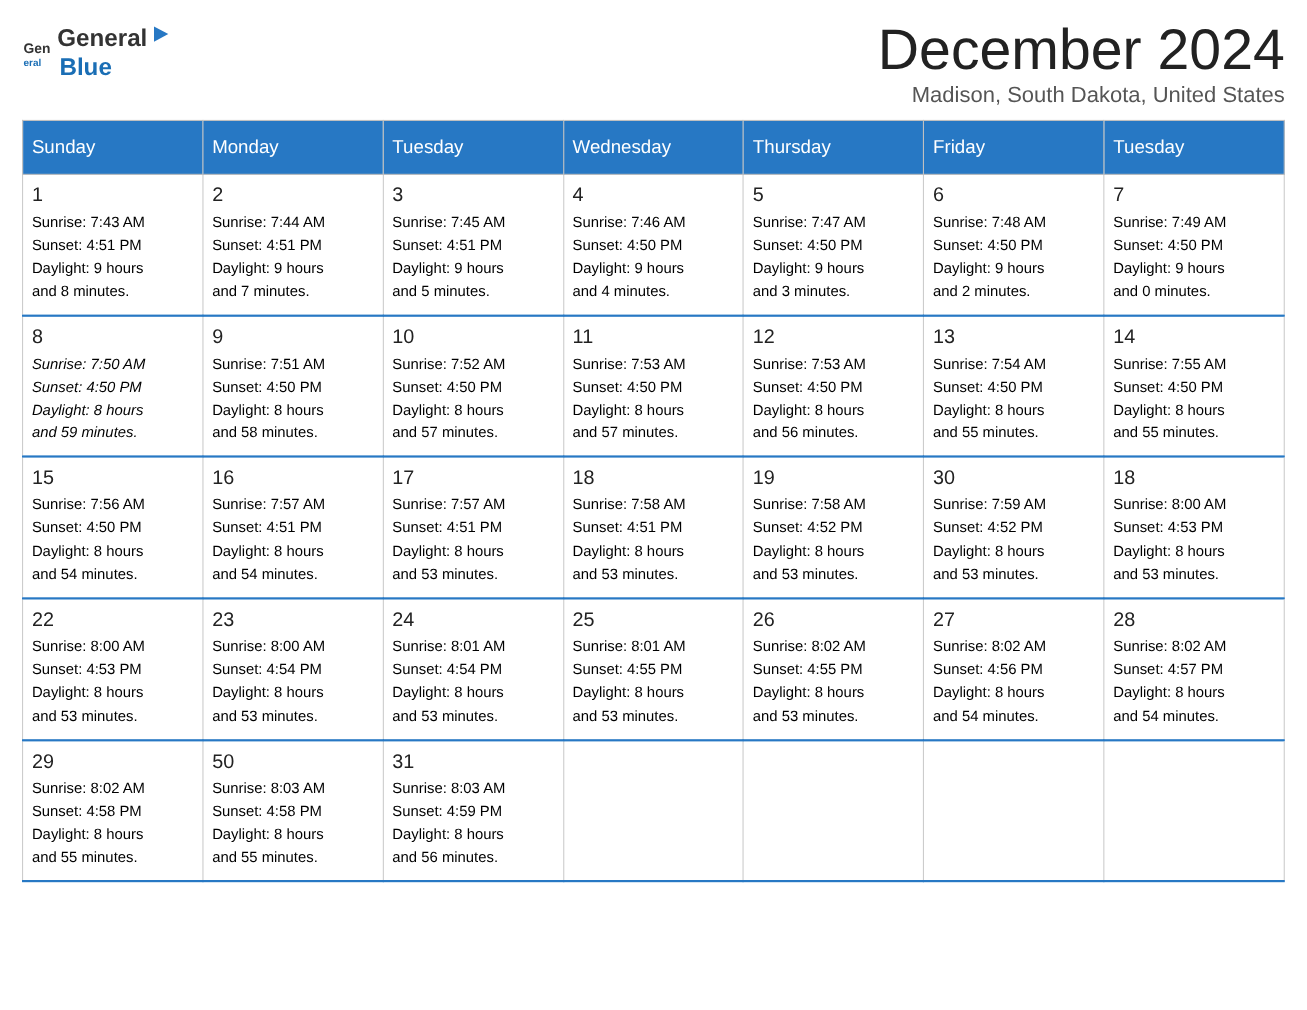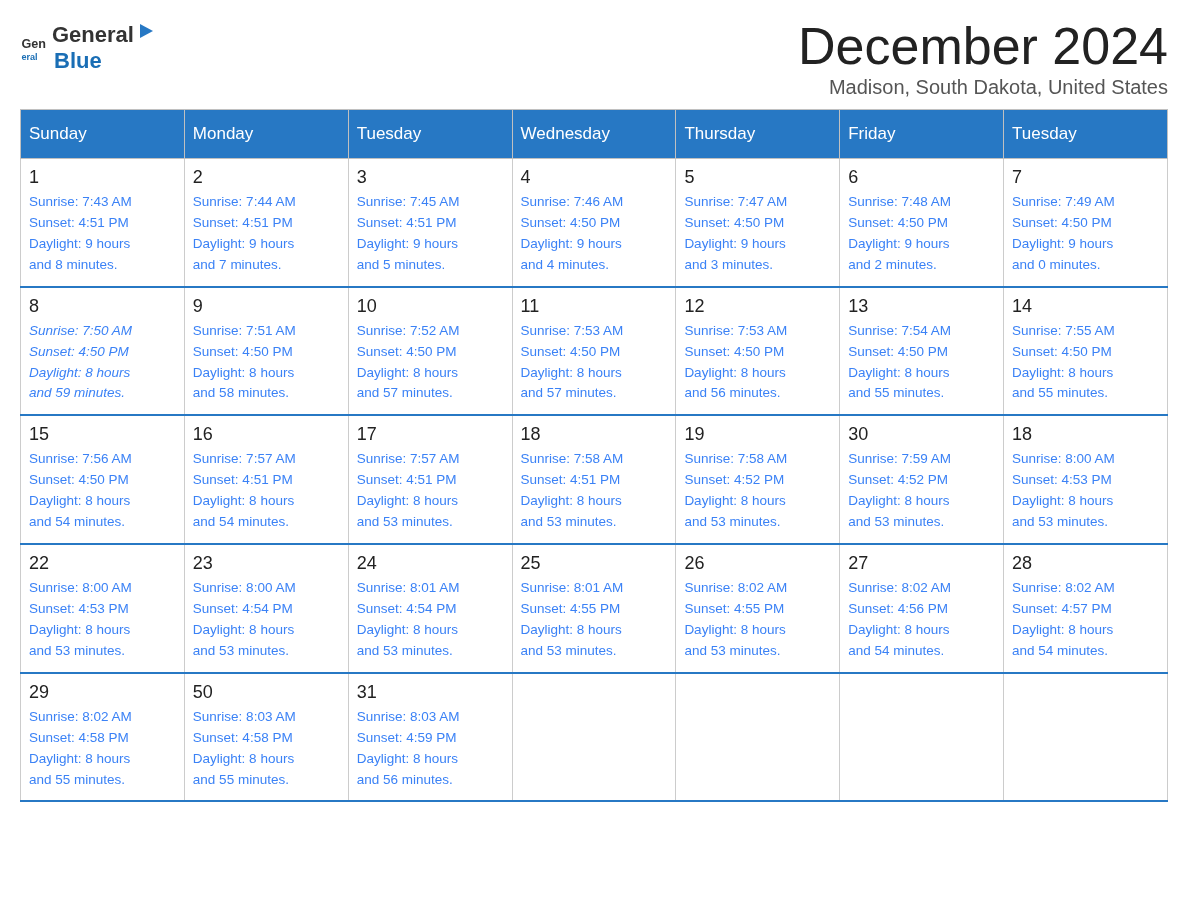--- a/index.html
+++ b/index.html
@@ -71,21 +71,21 @@
     .day-number {
       font-size: 18px;
       font-weight: normal;
       color: #222;
       margin-bottom: 4px;
       display: block;
     }
     .day-info {
       font-size: 13.5px;
       line-height: 1.55;
-      color: #3b82f6;
+      color: #000000;
     }
     .empty-cell {
       background: #fff;
     }
   </style>
 </head>
 <body>
 
 <div class="header-row">
   <div class="logo">

